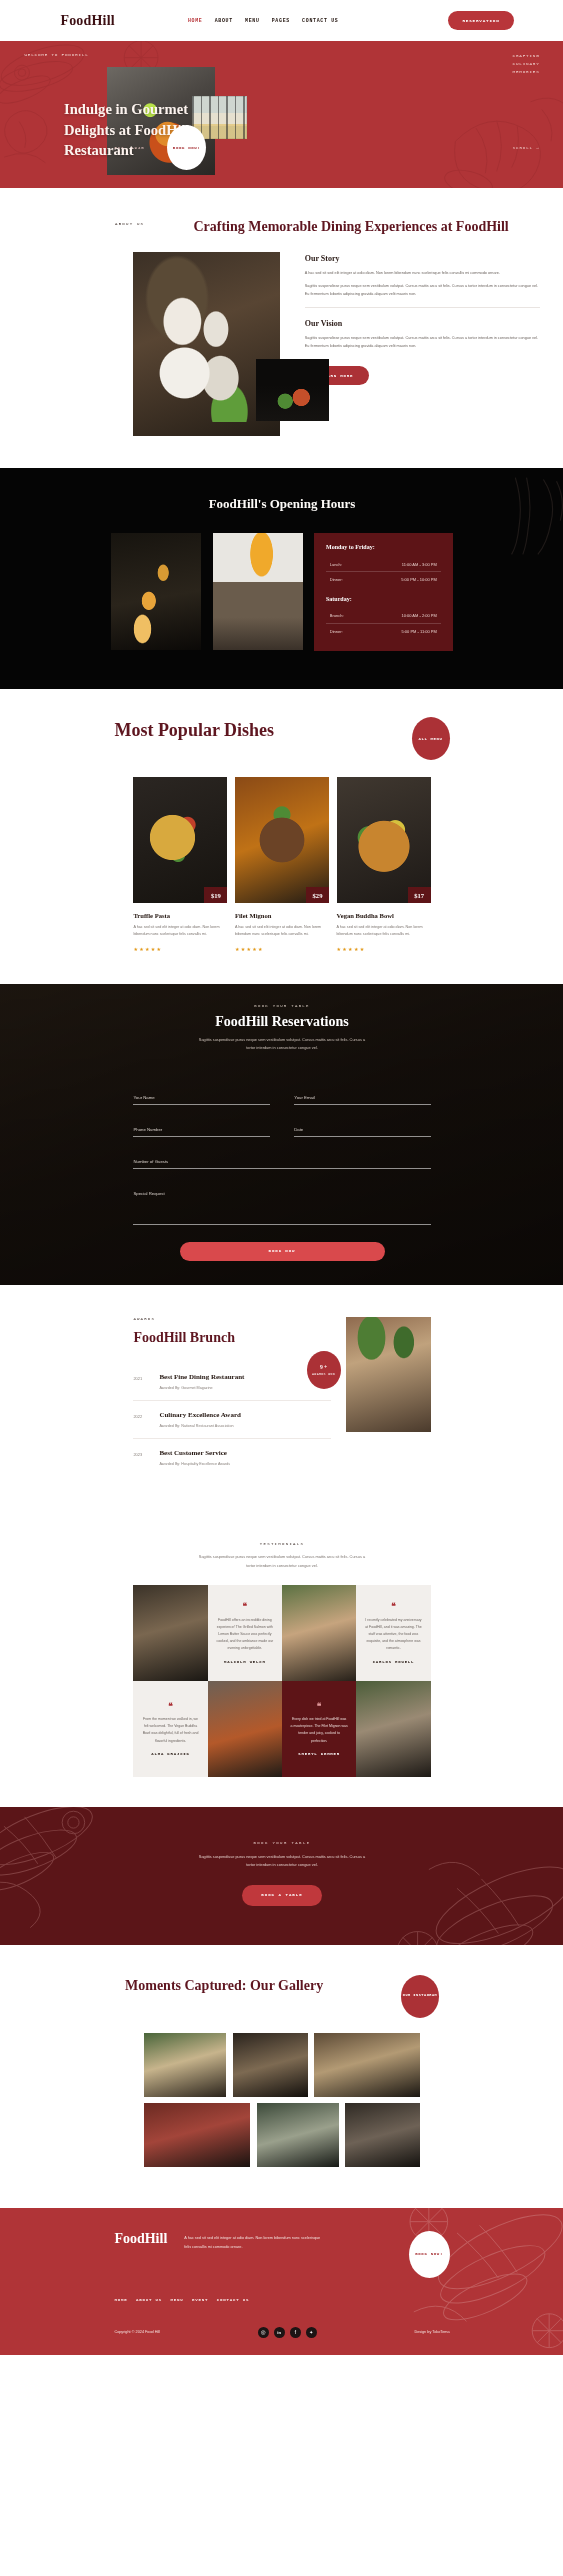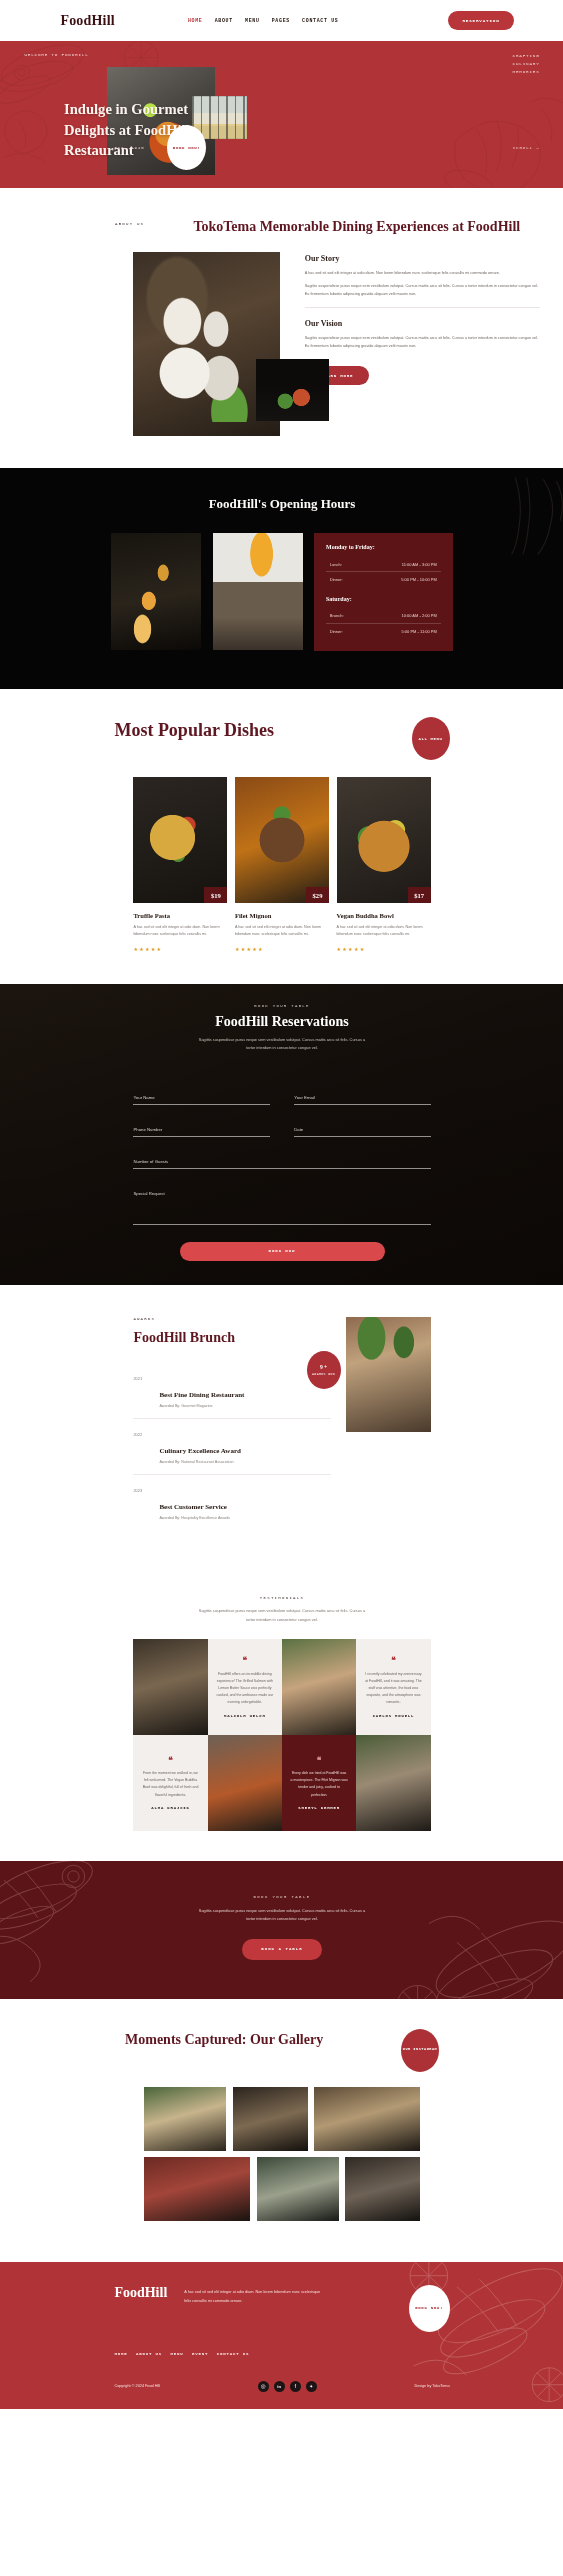--- a/index.html
+++ b/index.html
@@ -361,21 +361,21 @@
   }
   .awards-left h2 {
     font-family: "Liberation Serif", serif;
     font-size: 14px; color: #5e1620; font-weight: 700; margin: 8.5px 0 17px;
   }
   .award-item { display: flex; gap: 13px; padding: 10.3px 0; align-items: flex-start; }
   .award-item + .award-item { border-top: 0.9px solid #eee9e6; }
   .award-year { font-size: 4px; color: #8a827d; padding-top: 2.8px; width: 13px; flex:none; }
   .award-title {
     font-family: "Liberation Serif", serif;
-    font-size: 7px; font-weight: 700; color: #23150f; margin-top: 18px;
+    font-size: 7px; font-weight: 700; color: #23150f;
   }
   .award-by { font-size: 3.7px; color: #8a827d; margin-top: 4.7px; }
   .awards-right { position: relative; width: 85px; flex: none; }
   .awards-img {
     width: 85px; height: 115px;
     background:
       radial-gradient(ellipse at 30% 18%, #4e7d34 0 16%, transparent 17%),
       radial-gradient(ellipse at 68% 22%, #3f6b2c 0 12%, transparent 13%),
       linear-gradient(165deg,#8e6a4e 0%, #c0a27d 35%, #4a3a2c 100%);
   }
@@ -575,21 +575,21 @@
     <div class="hero-bottom">
       <div class="est">EST. 1945</div>
       <div class="book-circle">BOOK NOW!</div>
       <div class="scroll">SCROLL →</div>
     </div>
   </section>
 
   <section class="about">
     <div class="about-head">
       <div class="eyebrow">ABOUT US</div>
-      <h2 class="about-title">TokoTema Memorable Dining Experiences at FoodHill</h2>
+      <h2 class="about-title">Crafting Memorable Dining Experiences at FoodHill</h2>
     </div>
     <div class="about-body">
       <div class="chef-wrap">
         <div class="chef-img"></div>
         <div class="dish-img"></div>
       </div>
       <div class="about-text">
         <h3>Our Story</h3>
         <p>A hac sed sit sed elit integer at odio diam. Non lorem bibendum nunc scelerisque felis convallis mi commodo ornare.</p>
         <p>Sagittis suspendisse purus neque sem vestibulum volutpat. Cursus mattis arcu sit felis. Cursus a tortor interdum in consectetur congue vel. Eu fermentum lobortis adipiscing gravida aliquam velit mauris non.</p>

